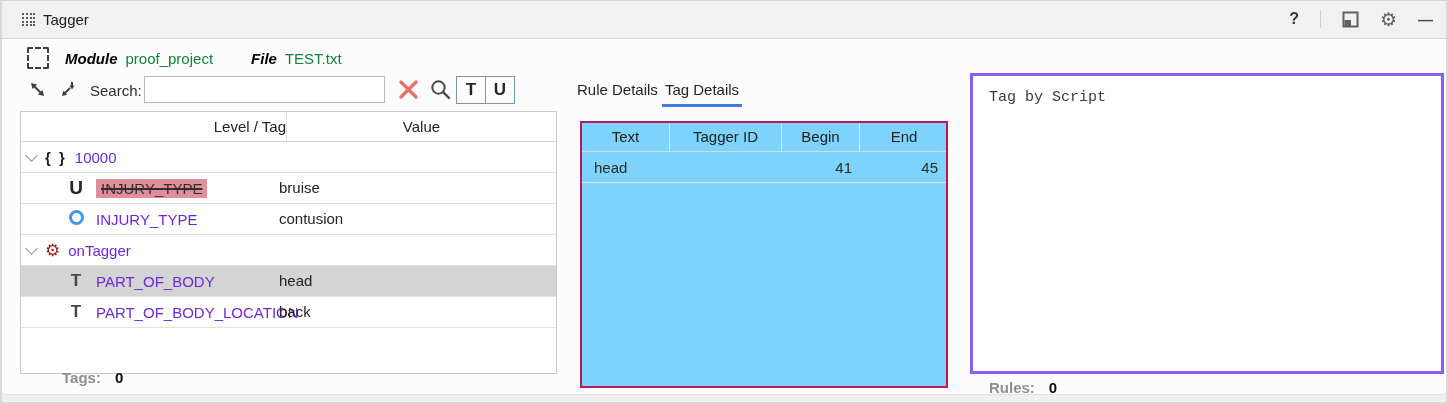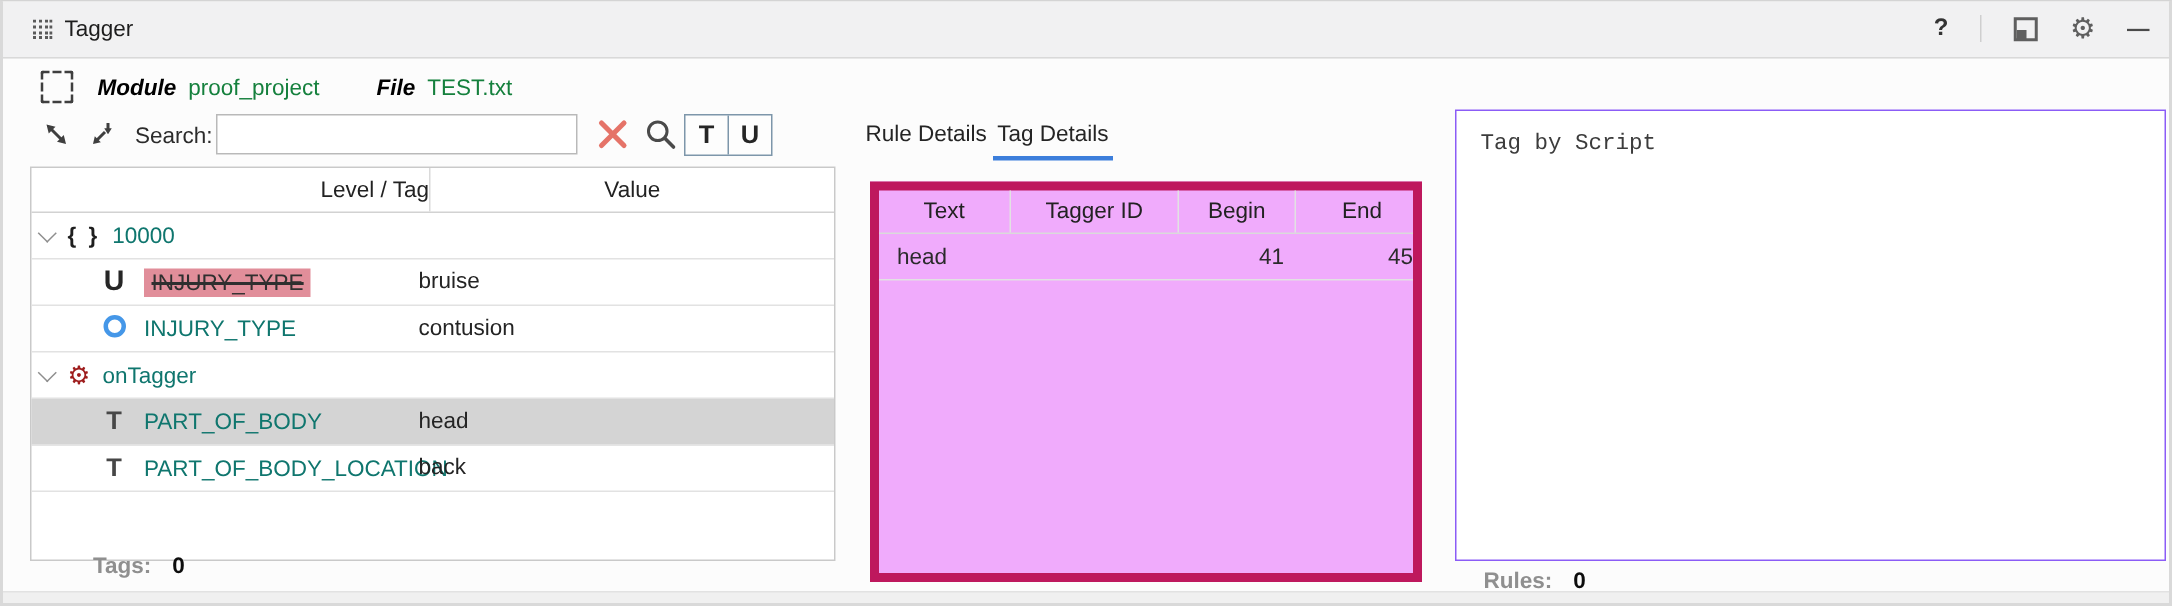--- a/index.html
+++ b/index.html
@@ -41,42 +41,42 @@
   .tree-head .th2{flex:1;line-height:29px;text-align:center;color:#222;}
   .tree-row{position:relative;height:31px;box-sizing:border-box;border-bottom:1px solid #e2e2e2;display:flex;align-items:center;}
   .tree-row.selected{background:#d4d4d4;}
   .chev{display:inline-block;width:8px;height:8px;border-right:1.6px solid #8e8e8e;border-bottom:1.6px solid #8e8e8e;transform:rotate(45deg);margin:-4px 9px 0 6px;flex:none;}
   .ic-braces{font-weight:600;letter-spacing:2px;color:#1e1e1e;margin-right:8px;flex:none;}
   .ic-gear{font-size:17px;color:#9e1c1c;margin-right:8px;line-height:1;flex:none;}
   .tag-icon-slot{width:26px;margin-left:42px;margin-right:7px;text-align:center;flex:none;}
   .ic-u{font-weight:bold;font-size:19px;color:#262626;}
   .ic-t{font-weight:bold;font-size:17px;color:#474747;}
   .ic-ring{display:inline-block;width:9px;height:9px;border:3px solid #4597e8;border-radius:50%;}
-  .tree-label{color:#0f766e;white-space:nowrap;}
+  .tree-label{color:#6d28d9;white-space:nowrap;}
   .tree-label.struck{background:#e18e9a;text-decoration:line-through;text-decoration-thickness:2px;padding:1px 5px;color:#2f2f2f;}
   .tree-value{position:absolute;left:258px;top:0;line-height:30px;color:#242424;}
   .panel-footer{position:absolute;font-weight:bold;color:#8f8f8f;}
   .panel-footer .fval{margin-left:14px;color:#0d0d0d;}
   #tags-footer{left:60px;top:368px;}
   #rules-footer{left:987px;top:378px;}
   
   .tabs{position:absolute;left:572px;top:80px;display:flex;gap:1px;}
   .tab{font-size:15px;color:#242424;padding:0 3px 6px;white-space:nowrap;}
   .tab.active{border-bottom:3px solid #3c7edb;}
-  .details-table{position:absolute;left:578px;top:120px;width:368px;height:267px;box-sizing:border-box;background:#f0abfc;border:6px solid #be185d;}
+  .details-table{position:absolute;left:578px;top:120px;width:368px;height:267px;box-sizing:border-box;background:#7dd3fc;border:2px solid #be185d;}
   .dt-head{display:grid;grid-template-columns:88px 112px 78px 88px;height:28px;border-bottom:1px solid #dadada;}
   .dt-head .hc{line-height:28px;text-align:center;border-right:1px solid #e2e2e2;color:#222;}
   .dt-head .hc:last-child{border-right:none;}
   .dt-row{display:grid;grid-template-columns:88px 112px 78px 88px;height:31px;box-sizing:border-box;border-bottom:1px solid #e2e2e2;align-items:center;}
   .dt-row .c0{padding-left:12px;text-align:left;}
   .dt-row .c1{text-align:center;}
   .dt-row .c2{text-align:right;padding-right:8px;}
   .dt-row .c3{text-align:right;padding-right:10px;}
   
-  .script-panel{position:absolute;left:968px;top:72px;width:474px;height:301px;box-sizing:border-box;background:#fff;border:1px solid #8b5cf6;padding:13px 16px;
+  .script-panel{position:absolute;left:968px;top:72px;width:474px;height:301px;box-sizing:border-box;background:#fff;border:3px solid #8b5cf6;padding:13px 16px;
     font-family:"Liberation Mono","DejaVu Sans Mono",monospace;font-size:15px;color:#3c3c3c;}
   
   .bottom-strip{position:absolute;left:0;bottom:0;width:100%;height:7px;background:#f0f0f0;border-top:1px solid #e2e2e2;}
 </style>
 </head>
 <body>
 
 <div class="window">
 
   <div class="titlebar">

